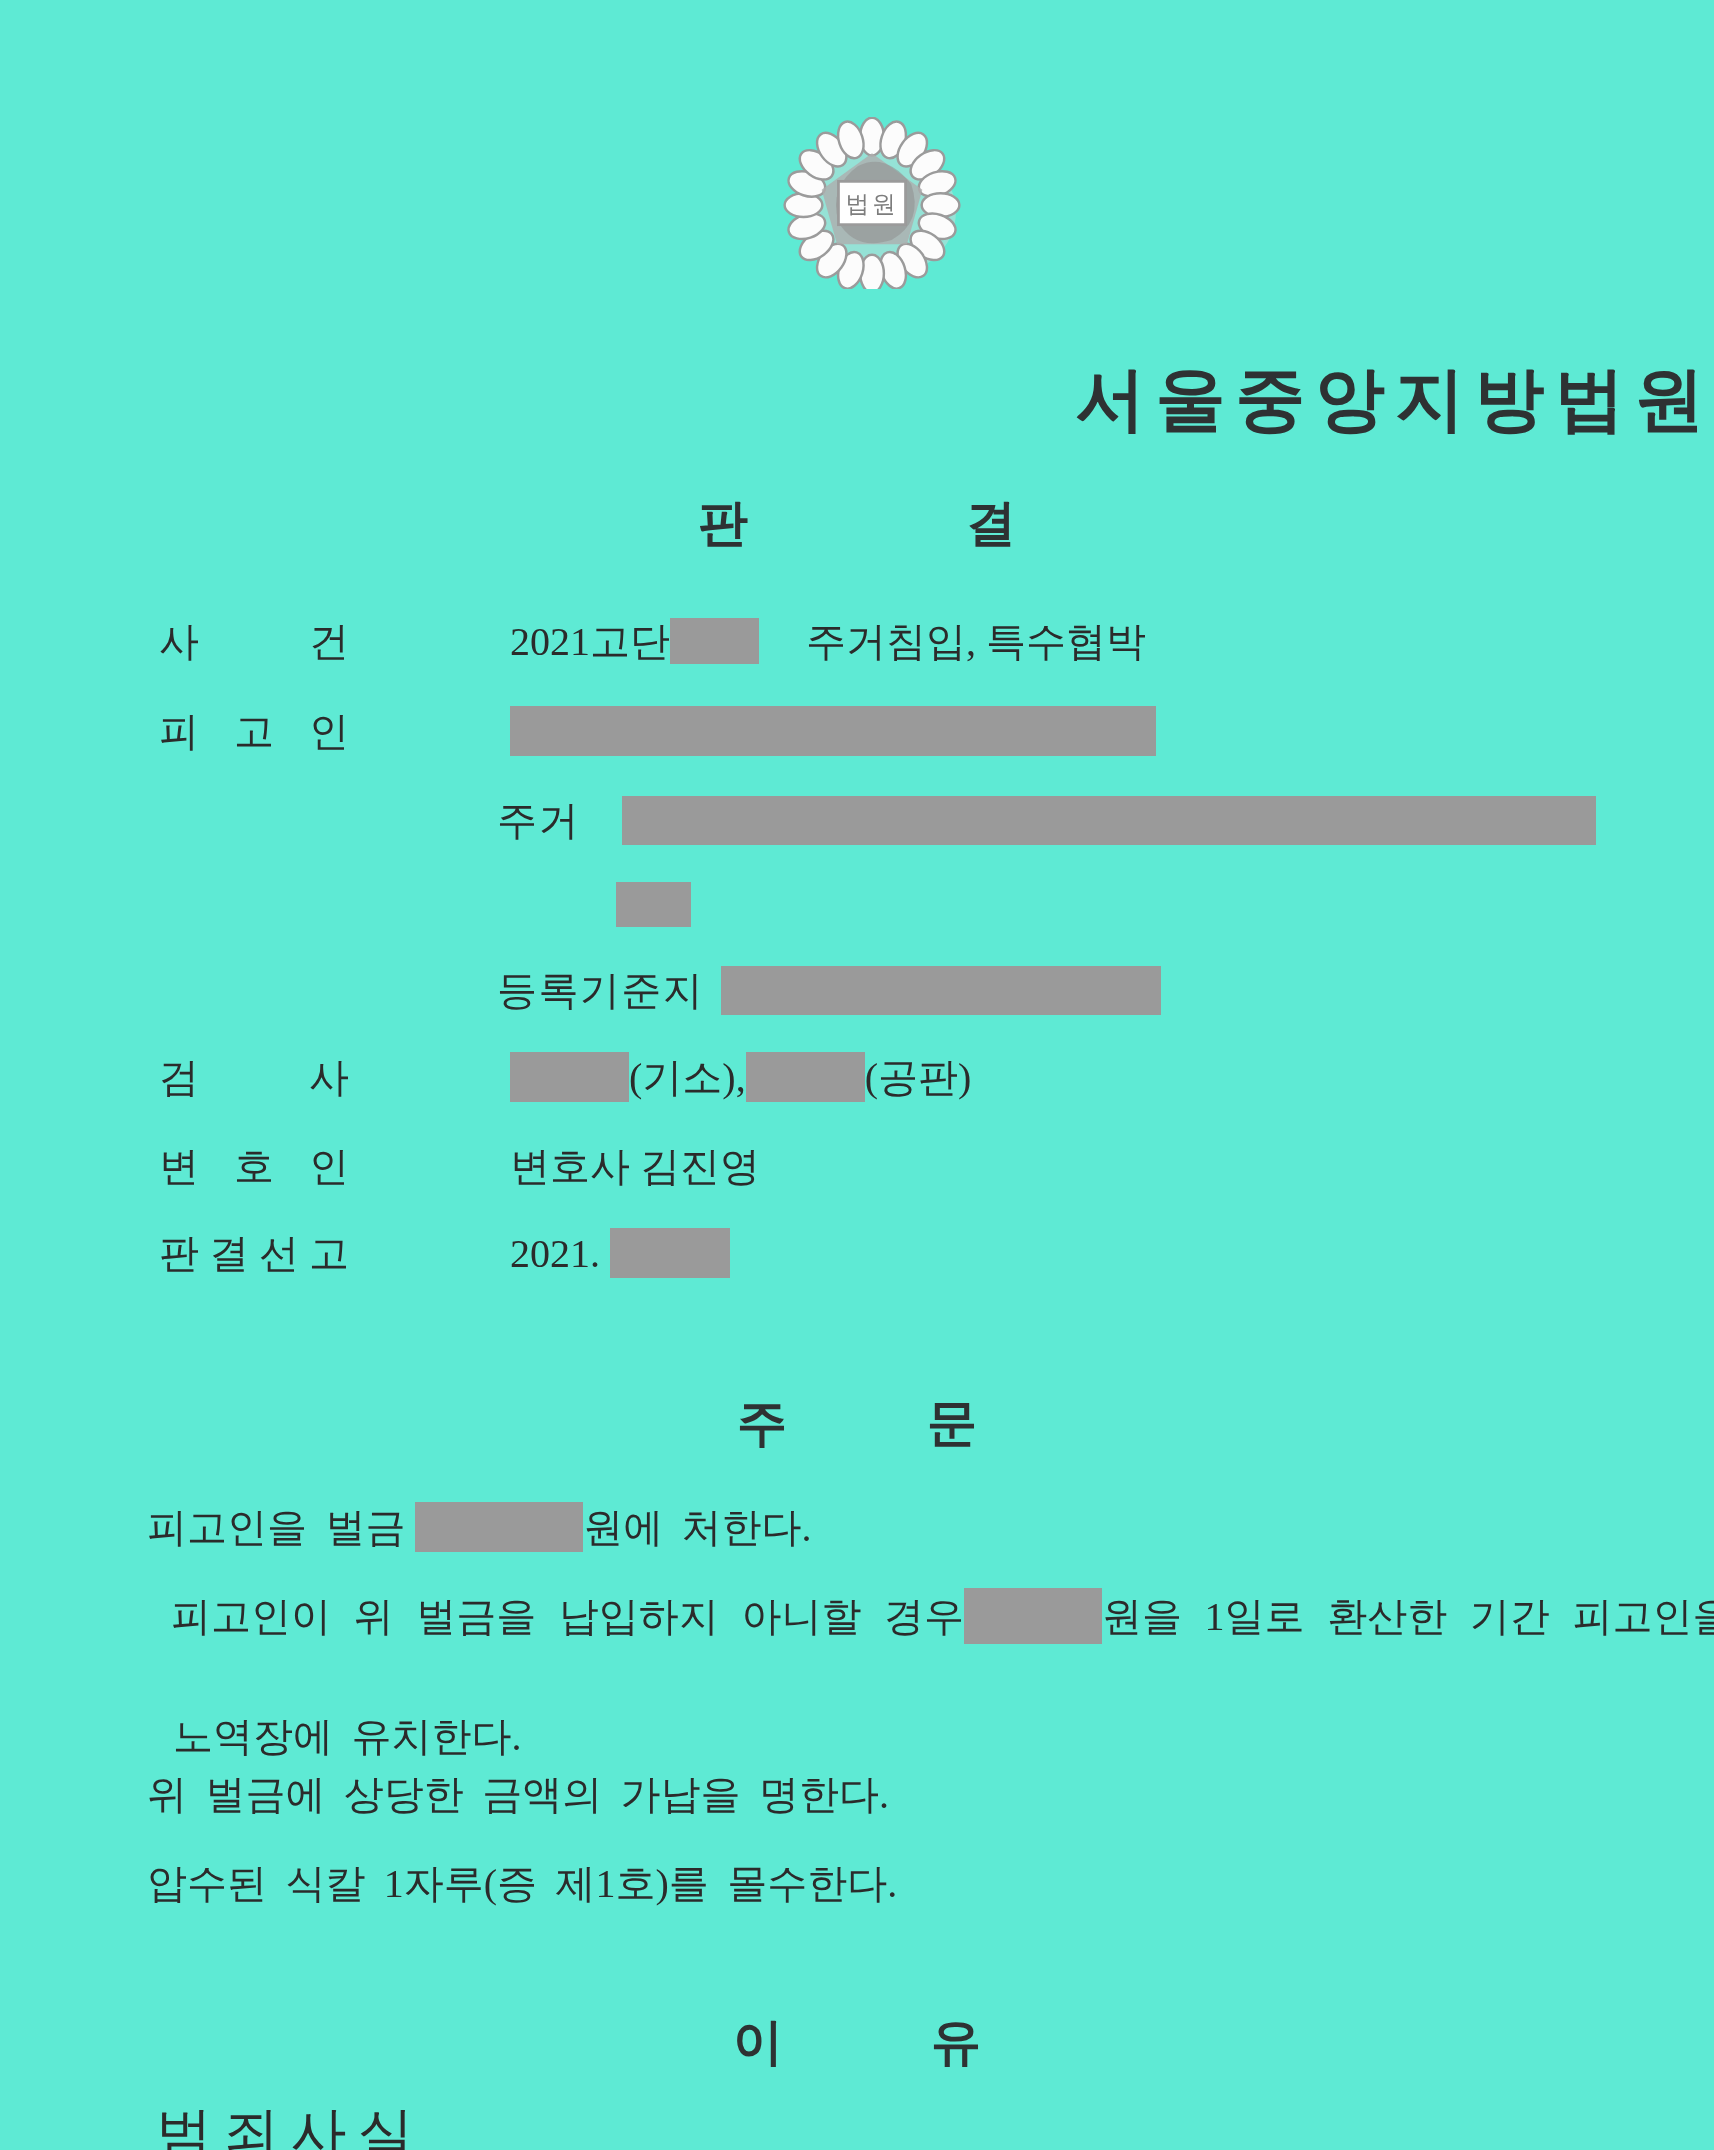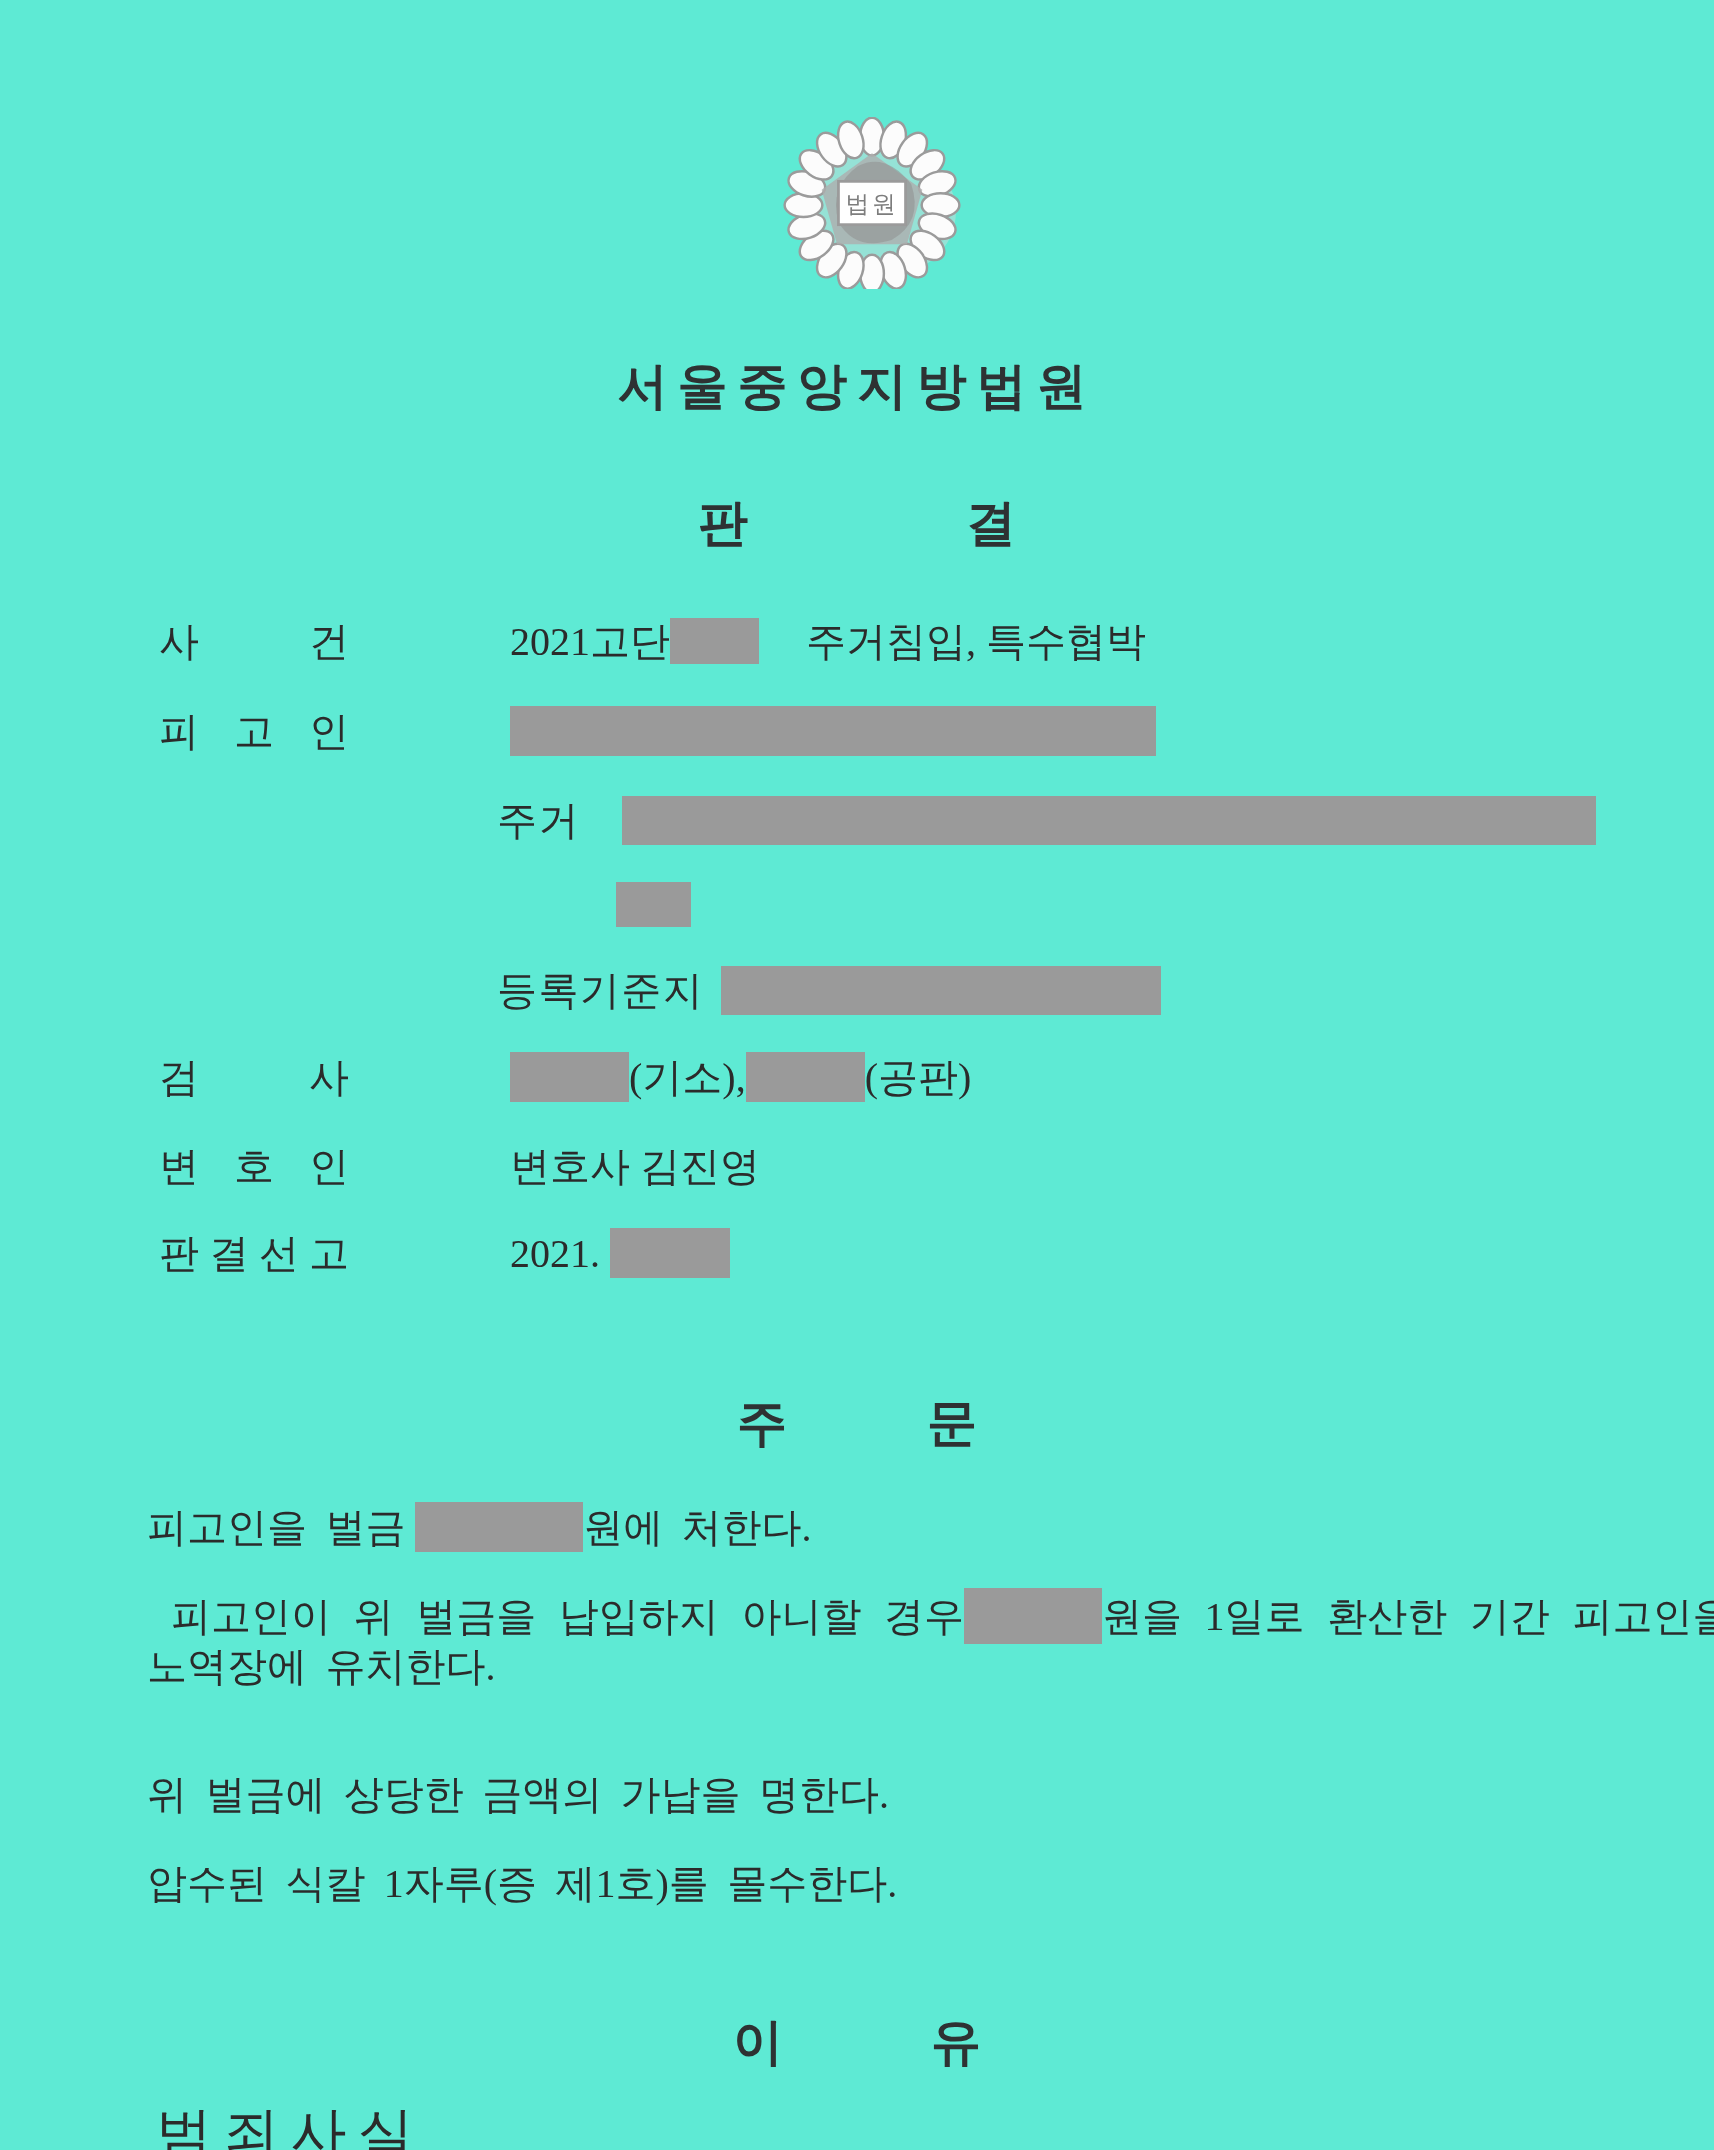--- a/index.html
+++ b/index.html
@@ -9,21 +9,21 @@
     background:#5eead4;
     overflow:hidden;
     font-family:"Liberation Serif","DejaVu Serif",serif;
     color:#2b2b2b;
   }
   
   .seal{position:absolute;top:117px;left:774px;width:196px;height:172px;}
   
   .court-name{
     position:absolute;top:353px;left:0;width:100%;
-    text-align:center;font-size:50px;font-weight:600;
+    text-align:right;font-size:70px;font-weight:600;
     letter-spacing:9.8px;color:#2e3233;
   }
   .big-heading{
     position:absolute;left:0;width:100%;
     display:flex;justify-content:center;
     font-size:50px;font-weight:600;color:#2e3233;
   }
   .heading-judgment{top:490px;gap:218px;}
   .heading-disposition{top:1390px;gap:140px;}
   .heading-reasoning{top:2009px;gap:148px;}
@@ -54,21 +54,21 @@
   
   .body-line{
     position:absolute;left:0;width:1522px;height:64px;
     display:flex;align-items:center;white-space:nowrap;
     font-size:40px;word-spacing:8.4px;
   }
   .body-line .text{margin-left:147px;}
   .body-line .cont{margin-left:0;}
   .line-fine{top:1495px;}
   .line-labor1{top:1584px;word-spacing:12.6px;padding-left:24px;}
-  .line-labor2{top:1634px;}
+  .line-labor2{top:1704px;padding-left:26px;}
   .line-provisional{top:1762px;}
   .line-confiscation{top:1851px;}
   .row-case{top:609px;}
   .row-defendant{top:699px;}
   .row-address{top:788px;}
   .row-small{top:872px;}
   .row-registered{top:958px;}
   .row-prosecutor{top:1045px;}
   .row-counsel{top:1134px;}
   .row-sentencing{top:1221px;}

